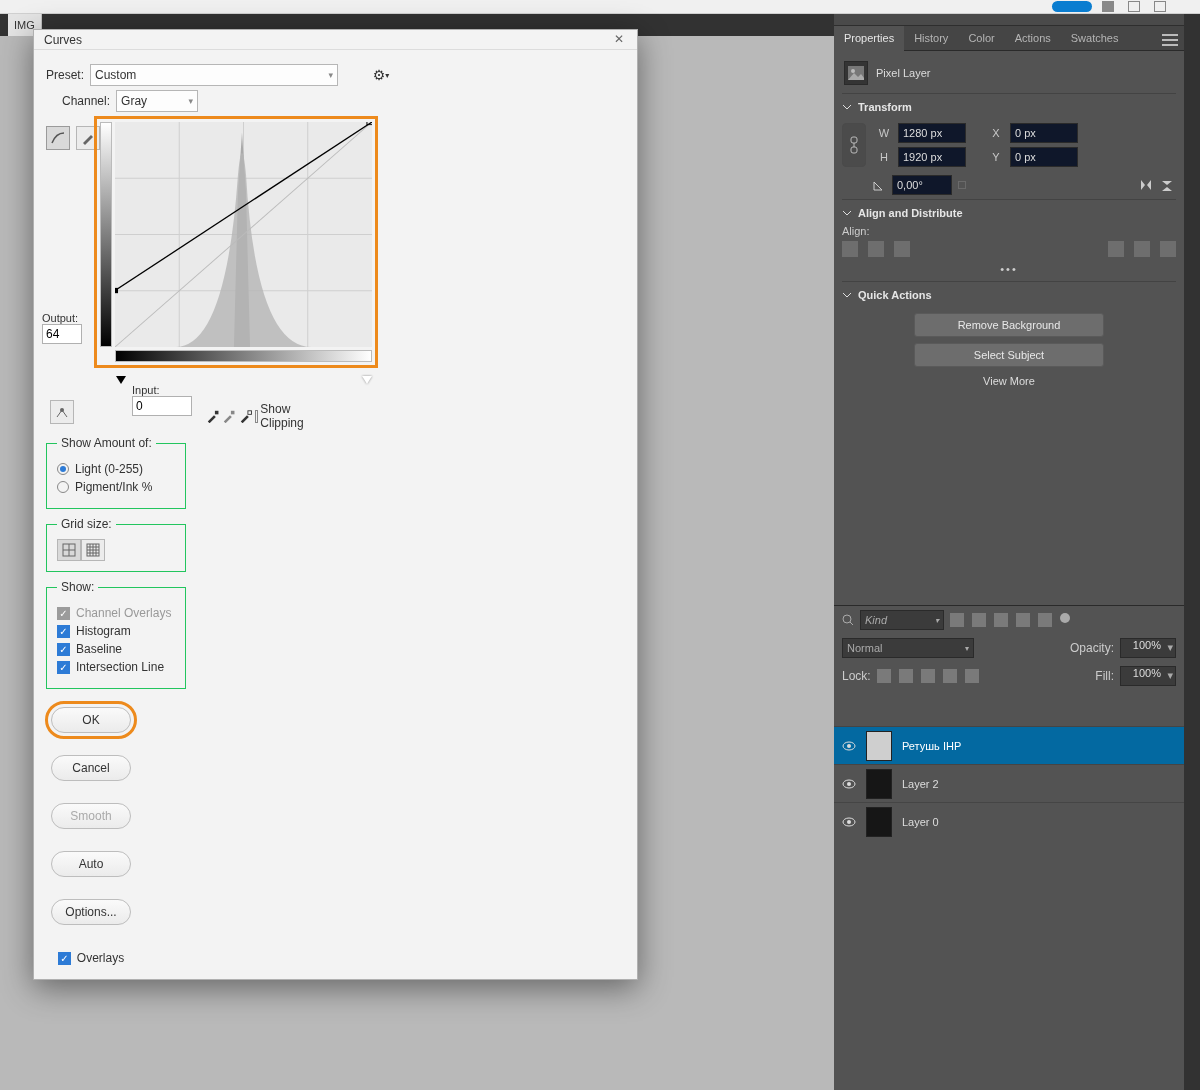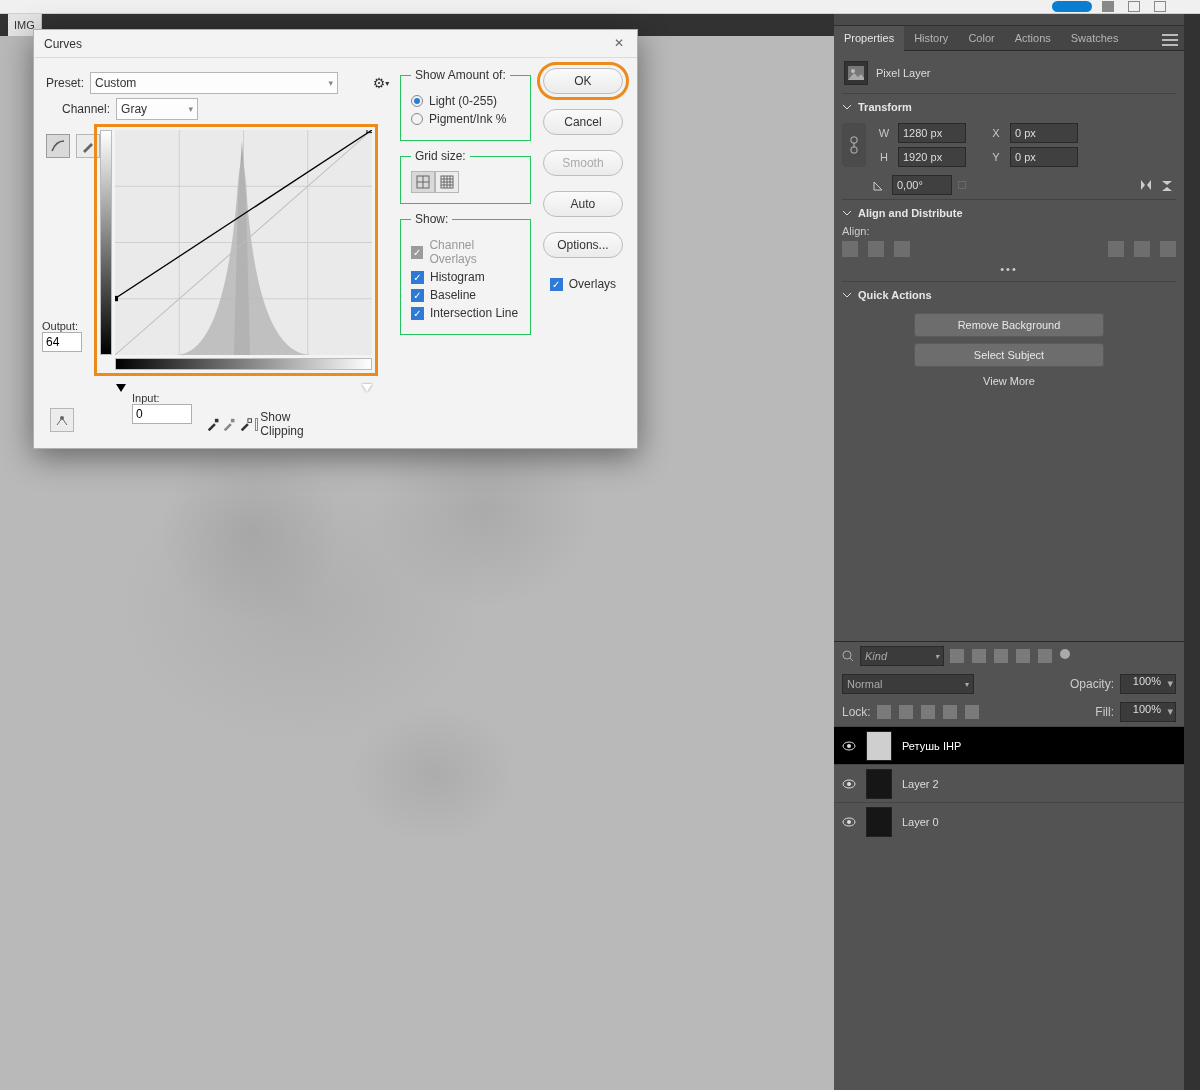--- a/index.html
+++ b/index.html
@@ -33,21 +33,21 @@
   .right-collapse-strip { height:12px; background:#4a4a4a; border-bottom:1px solid #2e2e2e; }
   .panel-tabs { display:flex; background:#454545; border-bottom:1px solid #2a2a2a; }
   .panel-tabs .tab { padding:6px 10px; font-size:11px; color:#b5b5b5; cursor:pointer; }
   .panel-tabs .tab.active { background:#535353; color:#e6e6e6; border-bottom:1px solid #535353; margin-bottom:-1px;}
   .panel-body { padding:6px 8px; font-size:11px; color:#ddd; background:#535353; }
   .panel-type-row { display:flex; align-items:center; gap:8px; padding:4px 2px 8px; }
   .panel-type-row .iconbox{ width:24px; height:24px; background:#343434; border:1px solid #2a2a2a; display:flex; align-items:center; justify-content:center;}
   .section-hdr { display:flex; align-items:center; gap:6px; height:26px; border-top:1px solid #434343; font-weight:bold; color:#e6e6e6;}
   .section-hdr .chev{ width:10px; height:10px; }
   .field-row { display:flex; align-items:center; gap:6px; margin:4px 0; }
-  .field-row input[type=text]{ width:68px; height:20px; background:#404040; border:1px solid #2a2a2a; color:#ddd; font-size:11px; padding:0 4px;}
+  .field-row input[type=text]{ width:68px; height:20px; background:#0f172a; border:1px solid #2a2a2a; color:#ddd; font-size:11px; padding:0 4px;}
   .mini-label { width:16px; text-align:center; color:#c8c8c8; }
   .link-chain { width:24px; height:44px; border:1px solid #4a4a4a; border-radius:4px; background:#4b4b4b; margin-right:4px; display:flex; align-items:center; justify-content:center;}
   .align-row { display:flex; gap:10px; margin-top:4px;}
   .align-row .aicon{ width:16px; height:16px; background:#6e6e6e;}
   .more-dots { text-align:center; letter-spacing:2px; color:#cfcfcf; padding:6px 0;}
   .qa-btn { display:block; width:190px; margin:6px auto; text-align:center; padding:5px 0; background:#6d6d6d; border:1px solid #5a5a5a; color:#e8e8e8; border-radius:3px; font-size:11px; cursor:pointer;}
   .qa-link { display:block; text-align:center; color:#ddd; font-size:11px; padding:2px; cursor:pointer;}
   .properties-fill{ flex:0 0 auto; }
   .panel-spacer { flex:1 1 auto; background:#535353;}
   .panel-menu-icon { position:absolute; right:6px; width:16px; height:12px; display:flex; flex-direction:column; justify-content:space-between;}
@@ -61,34 +61,34 @@
   .filter-row, .blend-row, .lock-row { display:flex; align-items:center; gap:6px; padding:4px 8px;}
   .filter-row .sel, .blend-row .sel { height:20px; background:#3b3b3b; border:1px solid #2a2a2a; color:#aaa; font-size:11px; display:flex; align-items:center; padding:0 4px; gap:4px;}
   .filter-row .sel{ width:84px; font-style:italic;}
   .blend-row .sel{ width:132px;}
   .opfield{ width:56px; height:20px; background:#3b3b3b; border:1px solid #2a2a2a; color:#ddd; font-size:11px; text-align:right; padding:0 14px 0 2px; position:relative;}
   .opfield::after{content:"▾"; position:absolute; right:2px; top:2px; color:#aaa;}
   .row-icons { display:flex; gap:8px;}
   .row-icons .ricon{ width:14px; height:14px; background:#7a7a7a;}
   .layer-list { }
   .layer-item { display:flex; align-items:center; gap:10px; height:38px; padding:0 8px; border-top:1px solid #454545;}
-  .layer-item.selected{ background:#000000; color:#fff;}
+  .layer-item.selected{ background:#0369a1; color:#fff;margin-top:36px;}
   .layer-item .eye{ width:14px; height:14px;}
   .eye svg{ width:14px;height:14px;}
   .layer-item .thumb{ width:26px; height:30px; background:#cfcfcf; border:1px solid #222;}
   .layer-item .thumb.dark{ background:#161616;}
   .layer-item .lname{ font-size:11px;}
 
   
   .modal { position:absolute; left:33px; top:15px; width:605px; background:#f3f3f3; border:1px solid #b0b0b0; box-shadow:0 8px 30px rgba(0,0,0,0.45); color:#333; }
-  .modal-titlebar{ height:28px; display:flex; align-items:center; justify-content:space-between; padding:0 10px; border-bottom:1px solid #dcdcdc; font-size:12px;}
+  .modal-titlebar{ height:20px; display:flex; align-items:center; justify-content:space-between; padding:0 10px; border-bottom:1px solid #dcdcdc; font-size:12px;}
   .modal-titlebar .close{ width:16px; height:16px; text-align:center; line-height:14px; color:#666; cursor:pointer;}
-  .modal-body { display:flex; padding:10px 12px 14px; gap:10px;}
+  .modal-body { display:flex; padding:10px 12px 14px; gap:10px;flex-direction:column;}
   .mb-left { flex:1 1 auto; }
-  .mb-right { width:90px; display:flex; flex-direction:column; gap:15px; align-items:center;}
+  .mb-right { width:90px; display:flex; flex-direction:column; gap:22px; align-items:center;}
   .row { display:flex; align-items:center; gap:6px; margin:4px 0; }
   .row label{ font-size:12px;}
   .sel2 { height:22px; background:#fdfdfd; border:1px solid #b6b6b6; font-size:12px; padding:0 4px; display:flex; align-items:center; justify-content:space-between;}
   .sel2.preset{ width:248px;}
   .sel2.channel{ width:82px;}
   .sel2 .dd{ color:#888; font-size:9px;}
   .gear{ width:18px;height:18px; display:flex; align-items:center; justify-content:center; cursor:pointer;}
   .gear span{ font-size:14px;}
   .tool-btn { width:24px; height:24px; border:1px solid #b6b6b6; background:#ececec; display:flex; align-items:center; justify-content:center; cursor:pointer;}
   .tool-btn.active{ background:#d9d9d9; border-color:#9a9a9a;}

